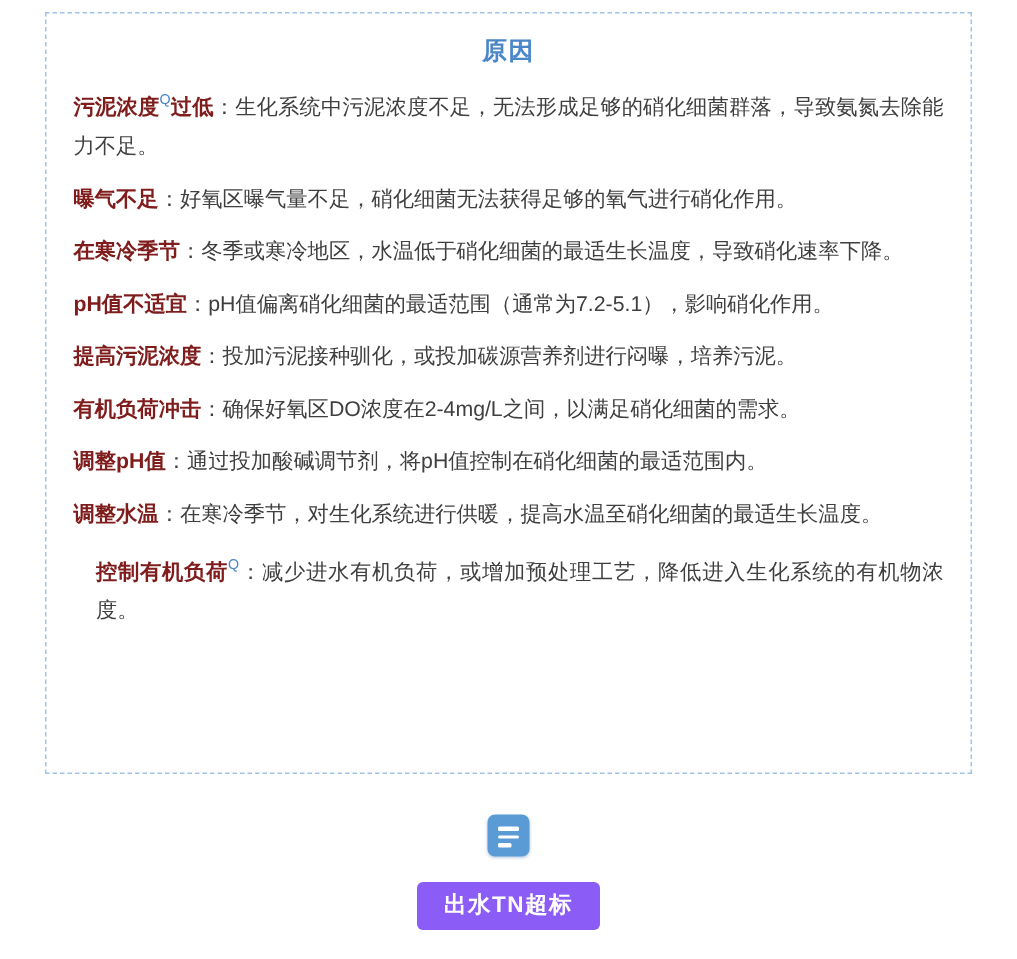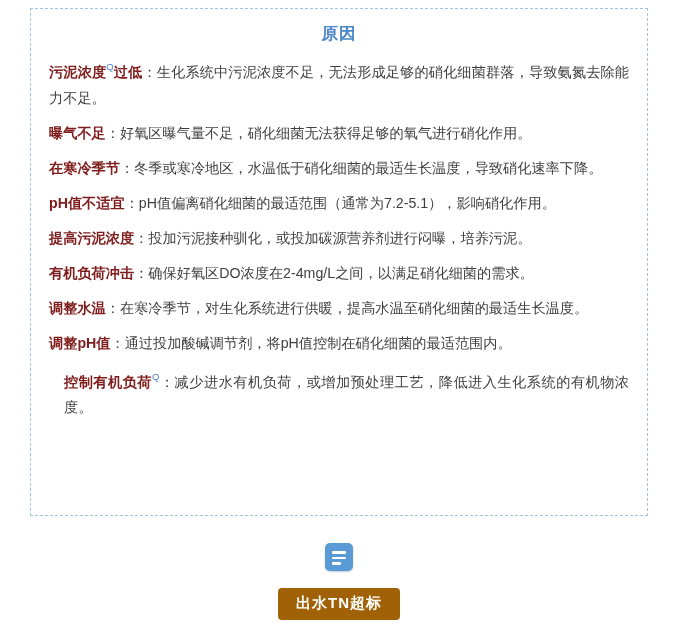--- a/index.html
+++ b/index.html
@@ -109,21 +109,21 @@
   }
   .node-icon .bar.b1 { top: 8px; }
   .node-icon .bar.b2 { top: 13.5px; width: 14px; }
   .node-icon .bar.b3 { top: 19px; width: 9px; }
 
   .node-label {
     position: absolute;
     left: 50%;
     top: 68px;
     transform: translateX(-50%);
-    background: #a16207;
+    background: #8b5cf6;
     color: #ffffff;
     font-weight: bold;
     font-size: 15px;
     letter-spacing: 1px;
     padding: 6px 18px 7px 18px;
     border-radius: 4px;
     white-space: nowrap;
   }
 </style>
 </head>
@@ -156,25 +156,25 @@
 
       <p class="item">
         <span class="term">提高污泥浓度</span><span class="body-text">：</span><span class="body-text">投加污泥接种驯化，或投加碳源营养剂进行闷曝，培养污泥。</span>
       </p>
 
       <p class="item">
         <span class="term">有机负荷冲击</span><span class="body-text">：</span><span class="body-text">确保好氧区DO浓度在2-4mg/L之间，以满足硝化细菌的需求。</span>
       </p>
 
       <p class="item">
-        <span class="term">调整水温</span><span class="body-text">：</span><span class="body-text">在寒冷季节，对生化系统进行供暖，提高水温至硝化细菌的最适生长温度。</span>
+        <span class="term">调整pH值</span><span class="body-text">：</span><span class="body-text">通过投加酸碱调节剂，将pH值控制在硝化细菌的最适范围内。</span>
       </p>
 
       <p class="item">
-        <span class="term">调整pH值</span><span class="body-text">：</span><span class="body-text">通过投加酸碱调节剂，将pH值控制在硝化细菌的最适范围内。</span>
+        <span class="term">调整水温</span><span class="body-text">：</span><span class="body-text">在寒冷季节，对生化系统进行供暖，提高水温至硝化细菌的最适生长温度。</span>
       </p>
 
       <p class="item">
         <span class="term">控制有机负荷</span><span class="sup-q">Q</span><span class="body-text">：</span><span class="body-text">减少进水有机负荷，或增加预处理工艺，降低进入生化系统的有机物浓度。</span>
       </p>
 
     </div>
   </div>
 
   <div class="bottom-area">

